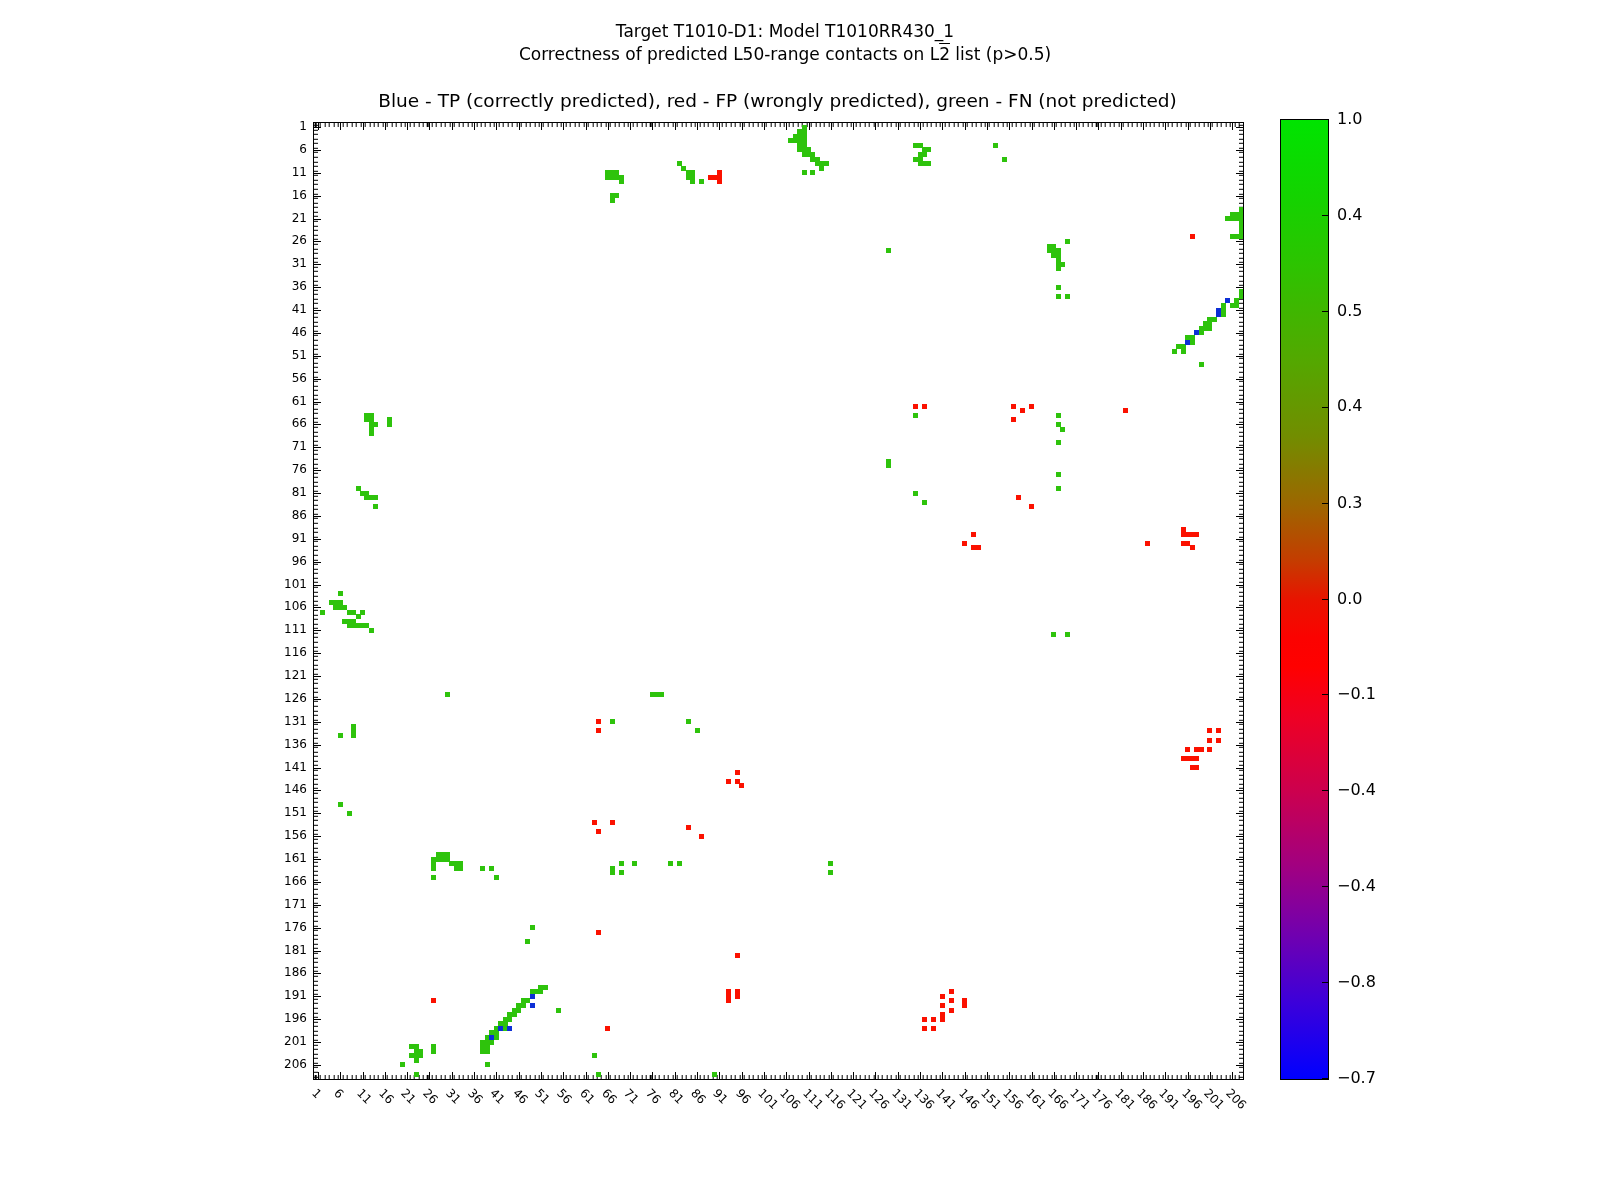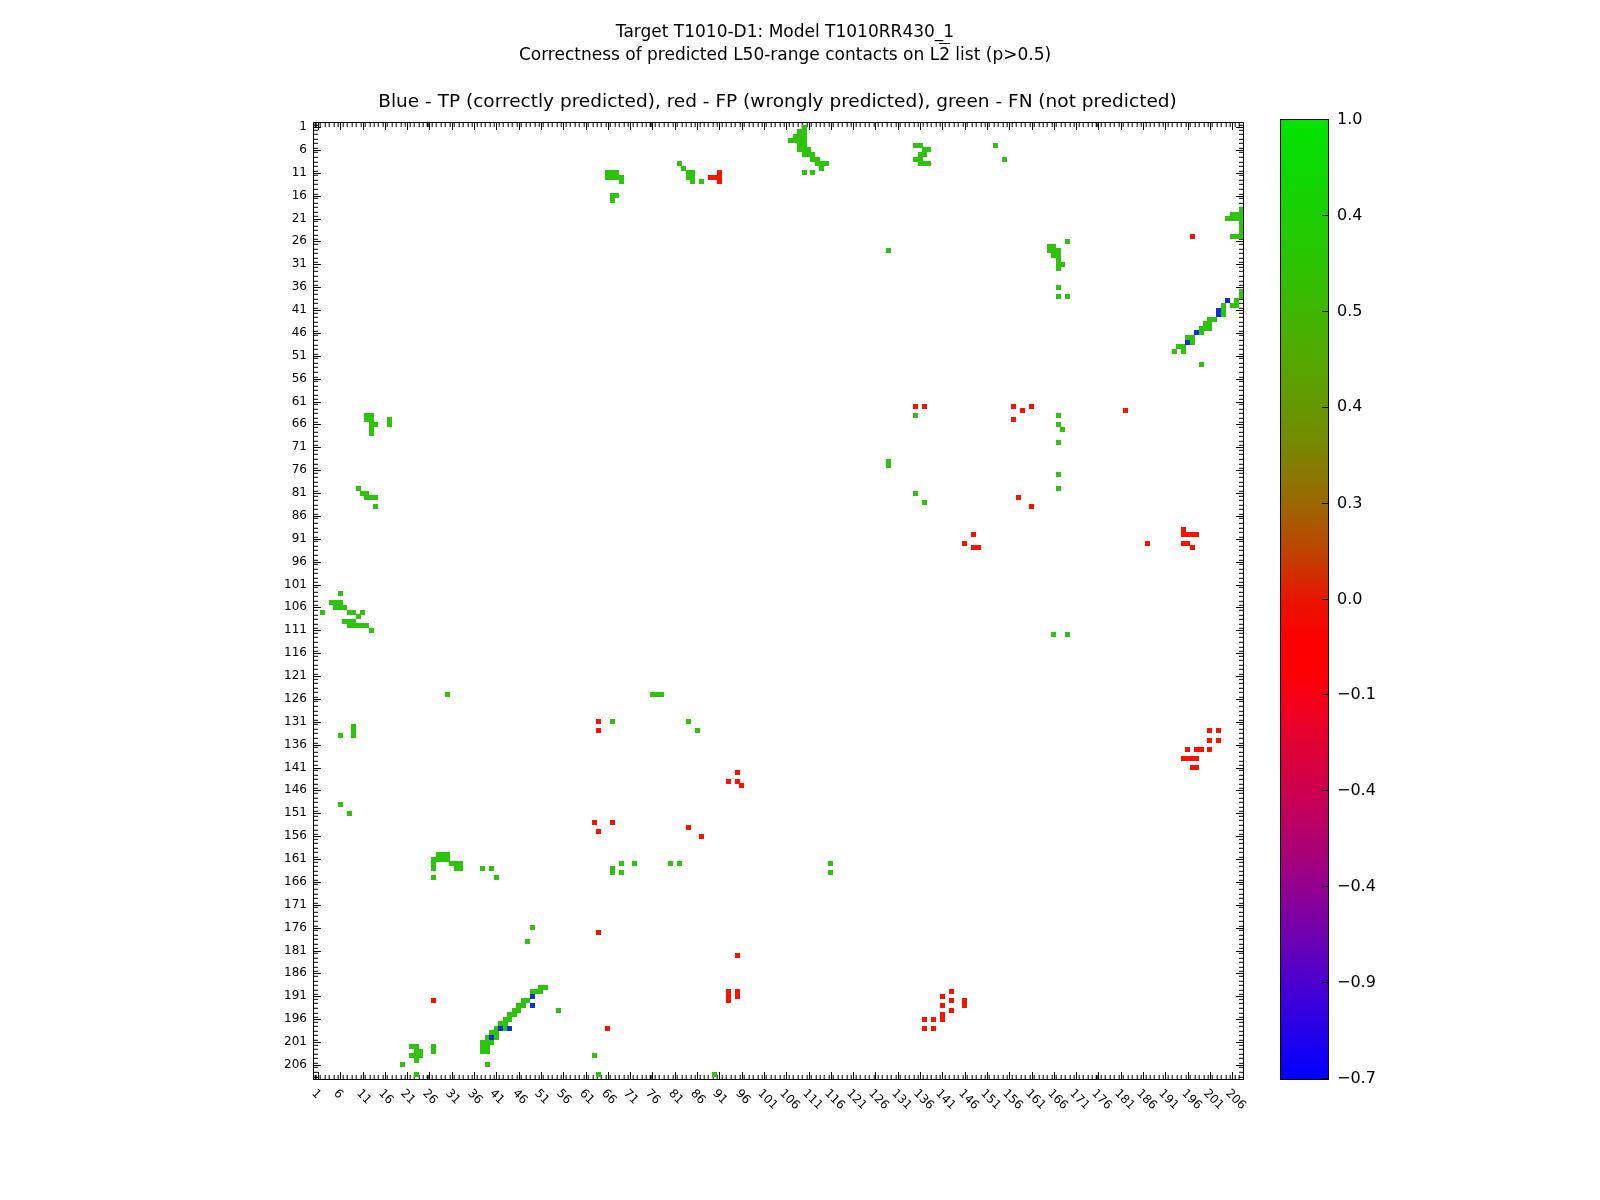--- a/index.html
+++ b/index.html
@@ -661,18 +661,18 @@
       <div class="cblab" style="top: 493.6px;">0.3</div>
       <div class="cbtick" style="left: 1322px; top: 598.5px;"></div>
       <div class="cblab" style="top: 589.5px;">0.0</div>
       <div class="cbtick" style="left: 1322px; top: 694.4px;"></div>
       <div class="cblab" style="top: 685.4px;">−0.1</div>
       <div class="cbtick" style="left: 1322px; top: 790.3px;"></div>
       <div class="cblab" style="top: 781.3px;">−0.4</div>
       <div class="cbtick" style="left: 1322px; top: 886.2px;"></div>
       <div class="cblab" style="top: 877.2px;">−0.4</div>
       <div class="cbtick" style="left: 1322px; top: 982.1px;"></div>
-      <div class="cblab" style="top: 973.1px;">−0.9</div>
+      <div class="cblab" style="top: 973.1px;">−0.8</div>
       <div class="cbtick" style="left: 1322px; top: 1078px;"></div>
       <div class="cblab" style="top: 1069px;">−0.7</div>
     </div>
 
 </div>
 
 </body></html>

